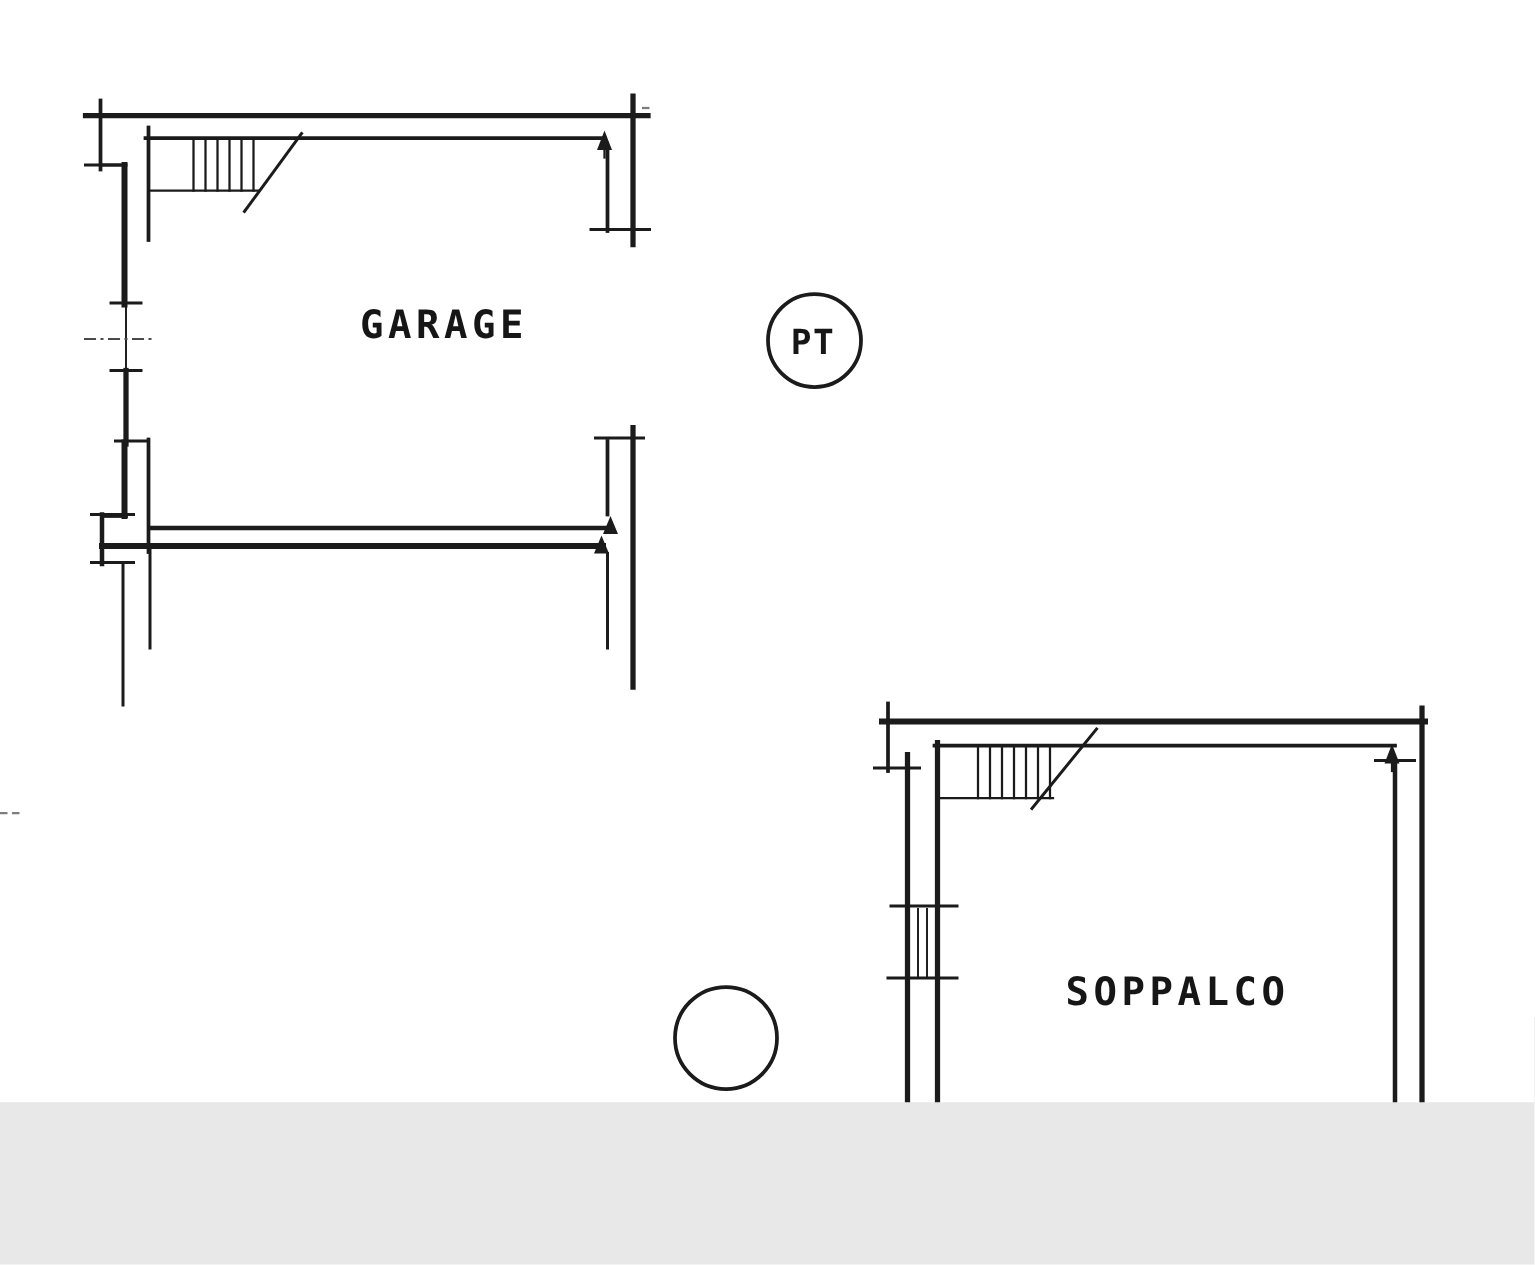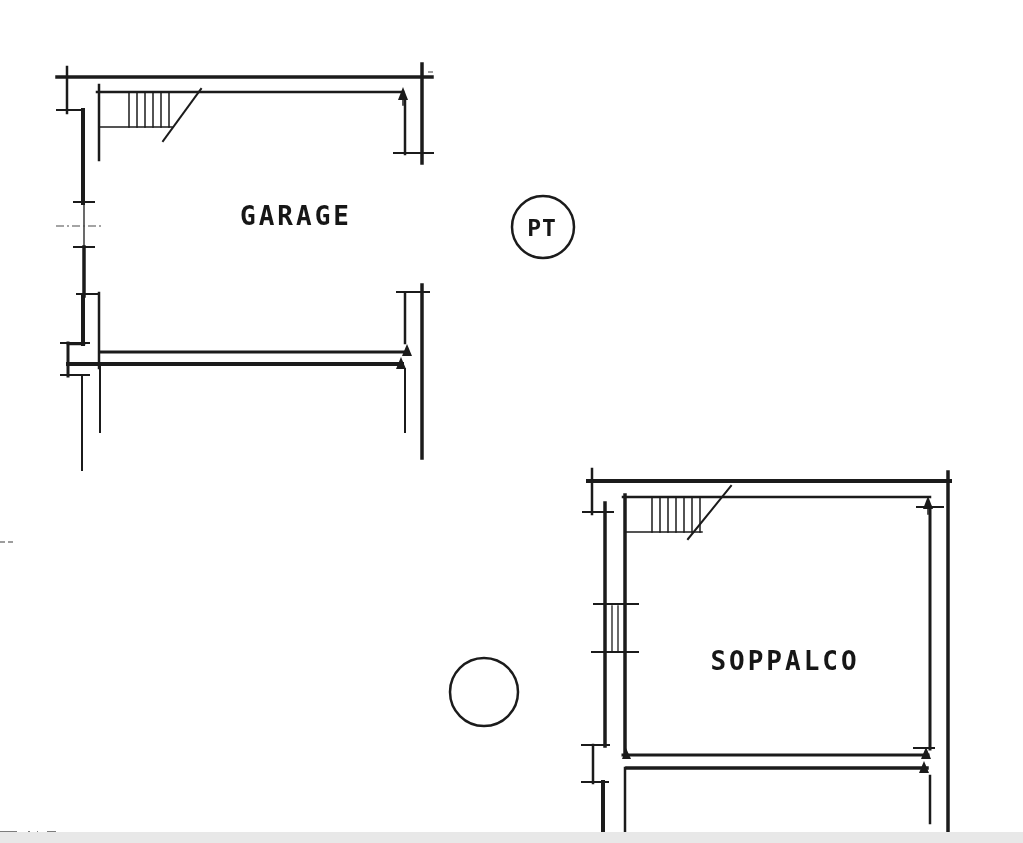--- a/index.html
+++ b/index.html
@@ -4,21 +4,21 @@
 <style>
   html, body {
     margin: 0;
     padding: 0;
     background: #e8e8e8;
     font-family: "DejaVu Sans Mono", "Liberation Mono", monospace;
   }
   .sheet {
     position: relative;
     width: 1023px;
-    height: 832px;
+    height: 735px;
     background: #ffffff;
     overflow: hidden;
   }
   svg { display: block; }
   .wall        { stroke: #1b1b1b; fill: none; stroke-linecap: square; }
   .w4   { stroke-width: 4; }
   .w35  { stroke-width: 3.5; }
   .w3   { stroke-width: 3; }
   .w25  { stroke-width: 2.5; }
   .w2   { stroke-width: 2; }

